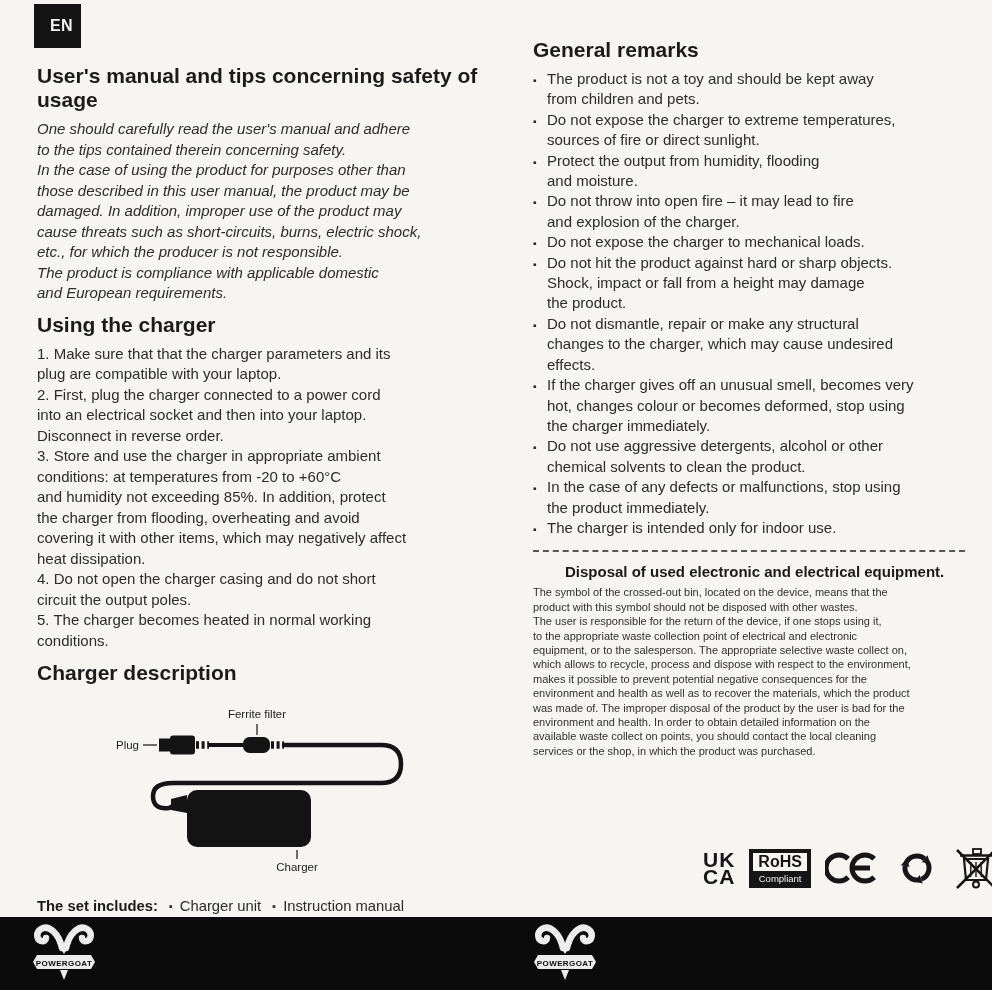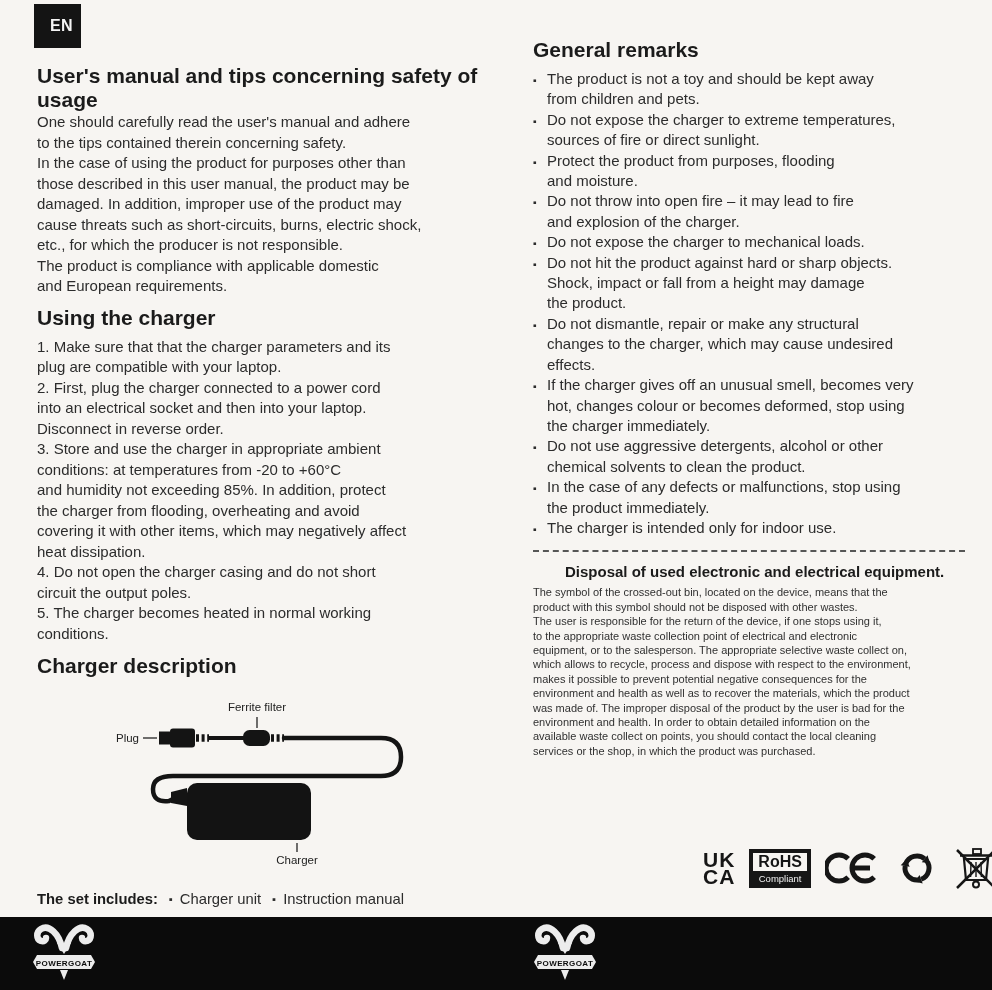--- a/index.html
+++ b/index.html
@@ -13,21 +13,21 @@
     position:absolute; left:34px; top:4px; width:39px; height:44px;
     background:#141414; color:#f4f4f4; font-weight:bold; font-size:16px;
     display:flex; align-items:center; justify-content:center; letter-spacing:.5px;padding-left:8px;
   }
   
   .col-left{position:absolute; left:37px; top:0; width:444px;}
   .col-right{position:absolute; left:533px; top:0; width:432px;}
   h2{font-size:21px; font-weight:bold; color:#1b1b1b; margin:0;}
   .para{font-size:15px; line-height:20.5px; white-space:pre-line; margin:0; color:#2c2c2c;}
   .title{margin-top:64px;}
-  .intro{}
+  .intro{margin-top:7px;font-style:italic;}
   .h-using{margin-top:9px;}
   .steps{margin-top:7px;}
   .h-desc{margin-top:10px;}
   .diagram-wrap{margin:10px 0 0 50px;}
   .set-includes{margin-top:17px; font-size:14.8px; color:#2c2c2c;}
   .set-includes b{color:#1b1b1b;}
   .inc-item::before{content:"▪"; font-size:11px; margin:0 7px 0 11px; position:relative; top:-1px;}
   
   .h-remarks{margin-top:38px;}
   ul.remarks{list-style:none; margin:7px 0 0 0; padding:0;}
@@ -126,21 +126,21 @@
     </div>
   </div>
 
   <div class="col-right">
     <h2 class="h-remarks">General remarks</h2>
     <ul class="remarks">
       <li>The product is not a toy and should be kept away
 from children and pets.</li>
       <li>Do not expose the charger to extreme temperatures,
 sources of fire or direct sunlight.</li>
-      <li>Protect the product from purposes, flooding
+      <li>Protect the output from humidity, flooding
 and moisture.</li>
       <li>Do not throw into open fire – it may lead to fire
 and explosion of the charger.</li>
       <li>Do not expose the charger to mechanical loads.</li>
       <li>Do not hit the product against hard or sharp objects.
 Shock, impact or fall from a height may damage
 the product.</li>
       <li>Do not dismantle, repair or make any structural
 changes to the charger, which may cause undesired
 effects.</li>

